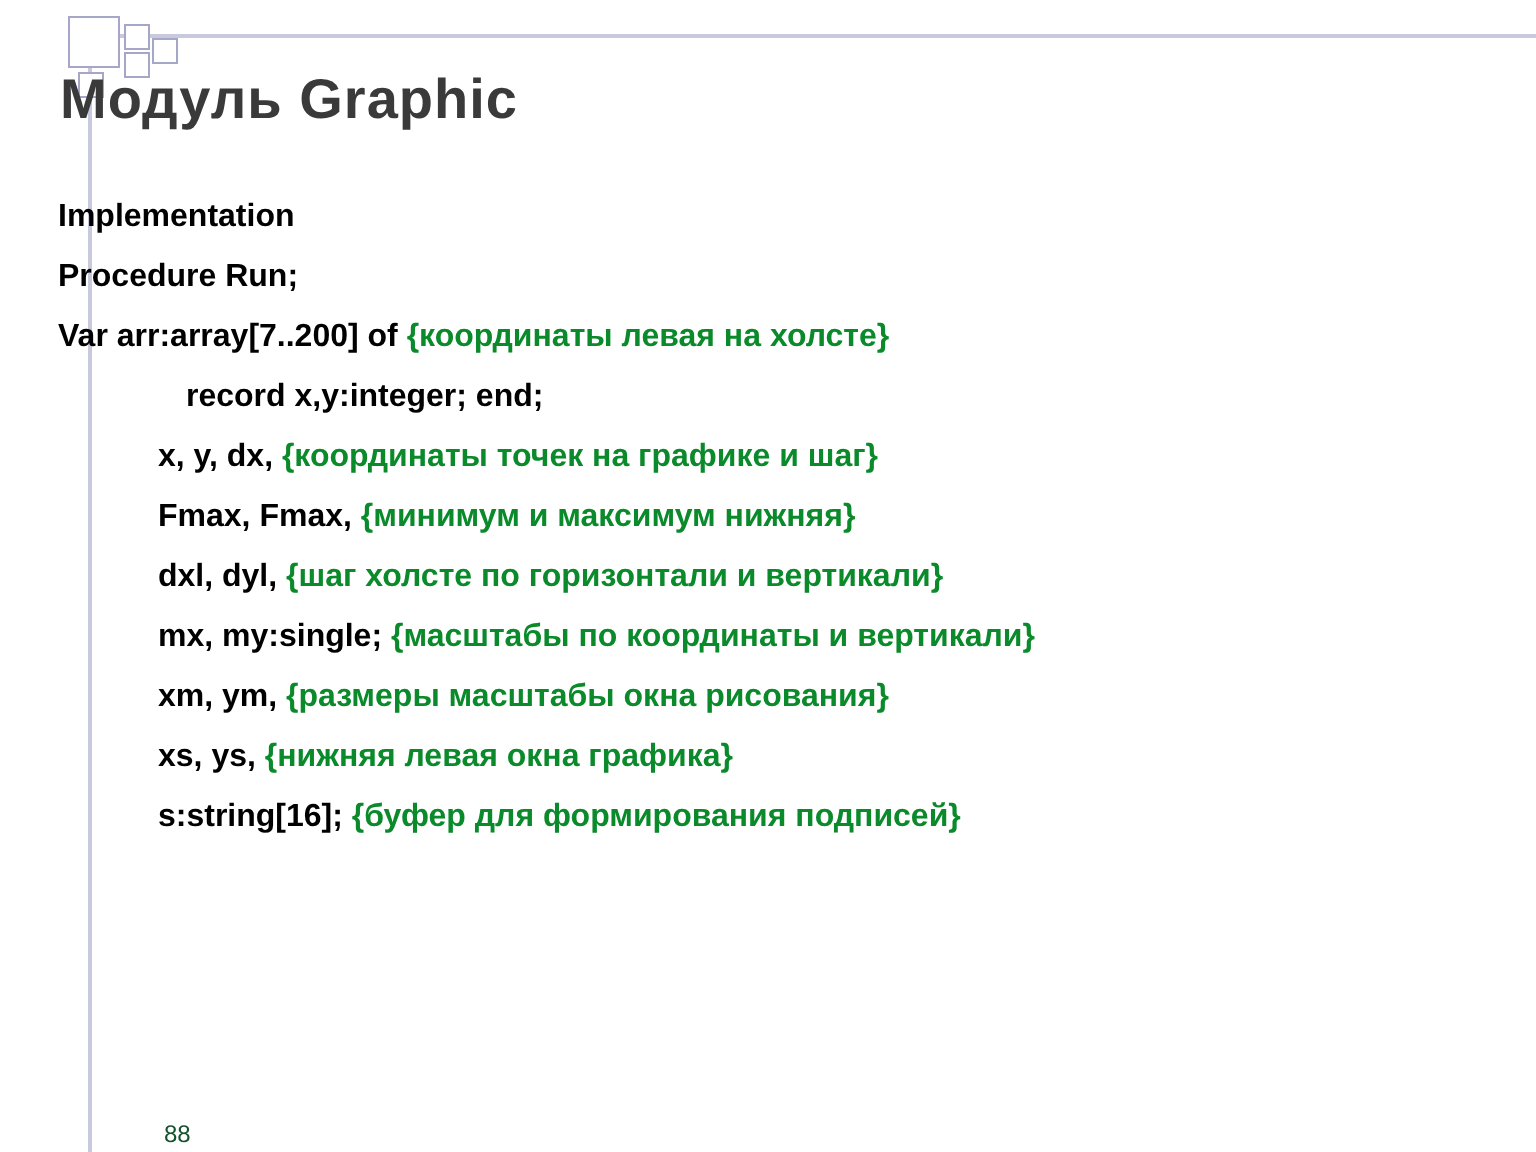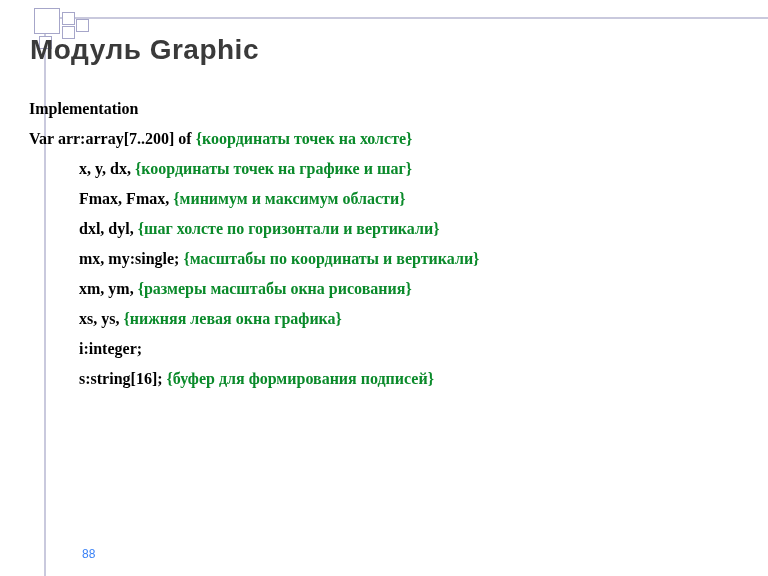--- a/index.html
+++ b/index.html
@@ -6,74 +6,75 @@
     font-family:Arial,Helvetica,sans-serif;color:#000;overflow:hidden}
   .slide{position:relative;width:768px;height:576px}
   .deco{position:absolute;left:34px;top:8px}
   .sq{position:absolute;background:#fff;border:1px solid #a6a6c9}
   .sq.big{width:24px;height:24px;left:0;top:0}
   .sq.small{width:11px;height:11px}
   .bar{position:absolute;background:#c9c9dd}
   .title{position:absolute;left:30px;top:34px;font-size:28px;font-weight:bold;
     color:#3a3a3a;letter-spacing:.5px}
   .body{position:absolute;left:29px;top:94px;width:710px;
-    font-family:Liberation Serif, serif;font-size:16px;line-height:30px;
+    font-family:Liberation Sans, sans-serif;font-size:16px;line-height:30px;
     font-weight:bold}
   .pad1{padding-left:50px}
   .pad2{padding-left:64px}
   .c{color:#0a8a2a}
-  .pgnum{position:absolute;left:82px;bottom:15px;font-size:12px;color:#3b82f6}
+  .pgnum{position:absolute;left:82px;bottom:2px;font-size:12px;color:#14532d}
 </style>
 </head>
 <body>
 <div class="slide">
 
   <div class="deco">
     <div class="bar" style="left:26px;top:9px;width:720px;height:2px"></div>
     <div class="bar" style="left:10px;top:26px;width:2px;height:548px"></div>
     <div class="sq big"></div>
     <div class="sq small" style="left:28px;top:4px"></div>
     <div class="sq small" style="left:28px;top:18px"></div>
     <div class="sq small" style="left:42px;top:11px"></div>
     <div class="sq small" style="left:5px;top:28px"></div>
   </div>
 
   <div class="title">Модуль Graphic</div>
 
   <div class="body">
     <div>Implementation</div>
+    <div>Procedure Run;</div>
     <div>
       <span>Var  arr:array[7..200] of </span>
-      <span class="c">{координаты точек на холсте}</span>
+      <span class="c">{координаты левая на холсте}</span>
     </div>
+    <div class="pad2">record x,y:integer; end;</div>
     <div class="pad1">
       <span>x, y, dx, </span>
       <span class="c">{координаты точек на графике и шаг}</span>
     </div>
     <div class="pad1">
       <span>Fmax, Fmax, </span>
-      <span class="c">{минимум и максимум области}</span>
+      <span class="c">{минимум и максимум нижняя}</span>
     </div>
     <div class="pad1">
       <span>dxl, dyl,   </span>
       <span class="c">{шаг холсте по горизонтали и вертикали}</span>
     </div>
     <div class="pad1">
       <span>mx, my:single; </span>
       <span class="c">{масштабы по координаты и вертикали}</span>
     </div>
     <div class="pad1">
       <span>xm, ym,   </span>
       <span class="c">{размеры масштабы окна рисования}</span>
     </div>
     <div class="pad1">
       <span>xs, ys,      </span>
       <span class="c">{нижняя левая окна графика}</span>
     </div>
-    <div class="pad1">i:integer;</div>
     <div class="pad1">
       <span>s:string[16]; </span>
       <span class="c">{буфер для формирования подписей}</span>
     </div>
   </div>
 
   <div class="pgnum">88</div>
 </div>
 
 </body></html>

